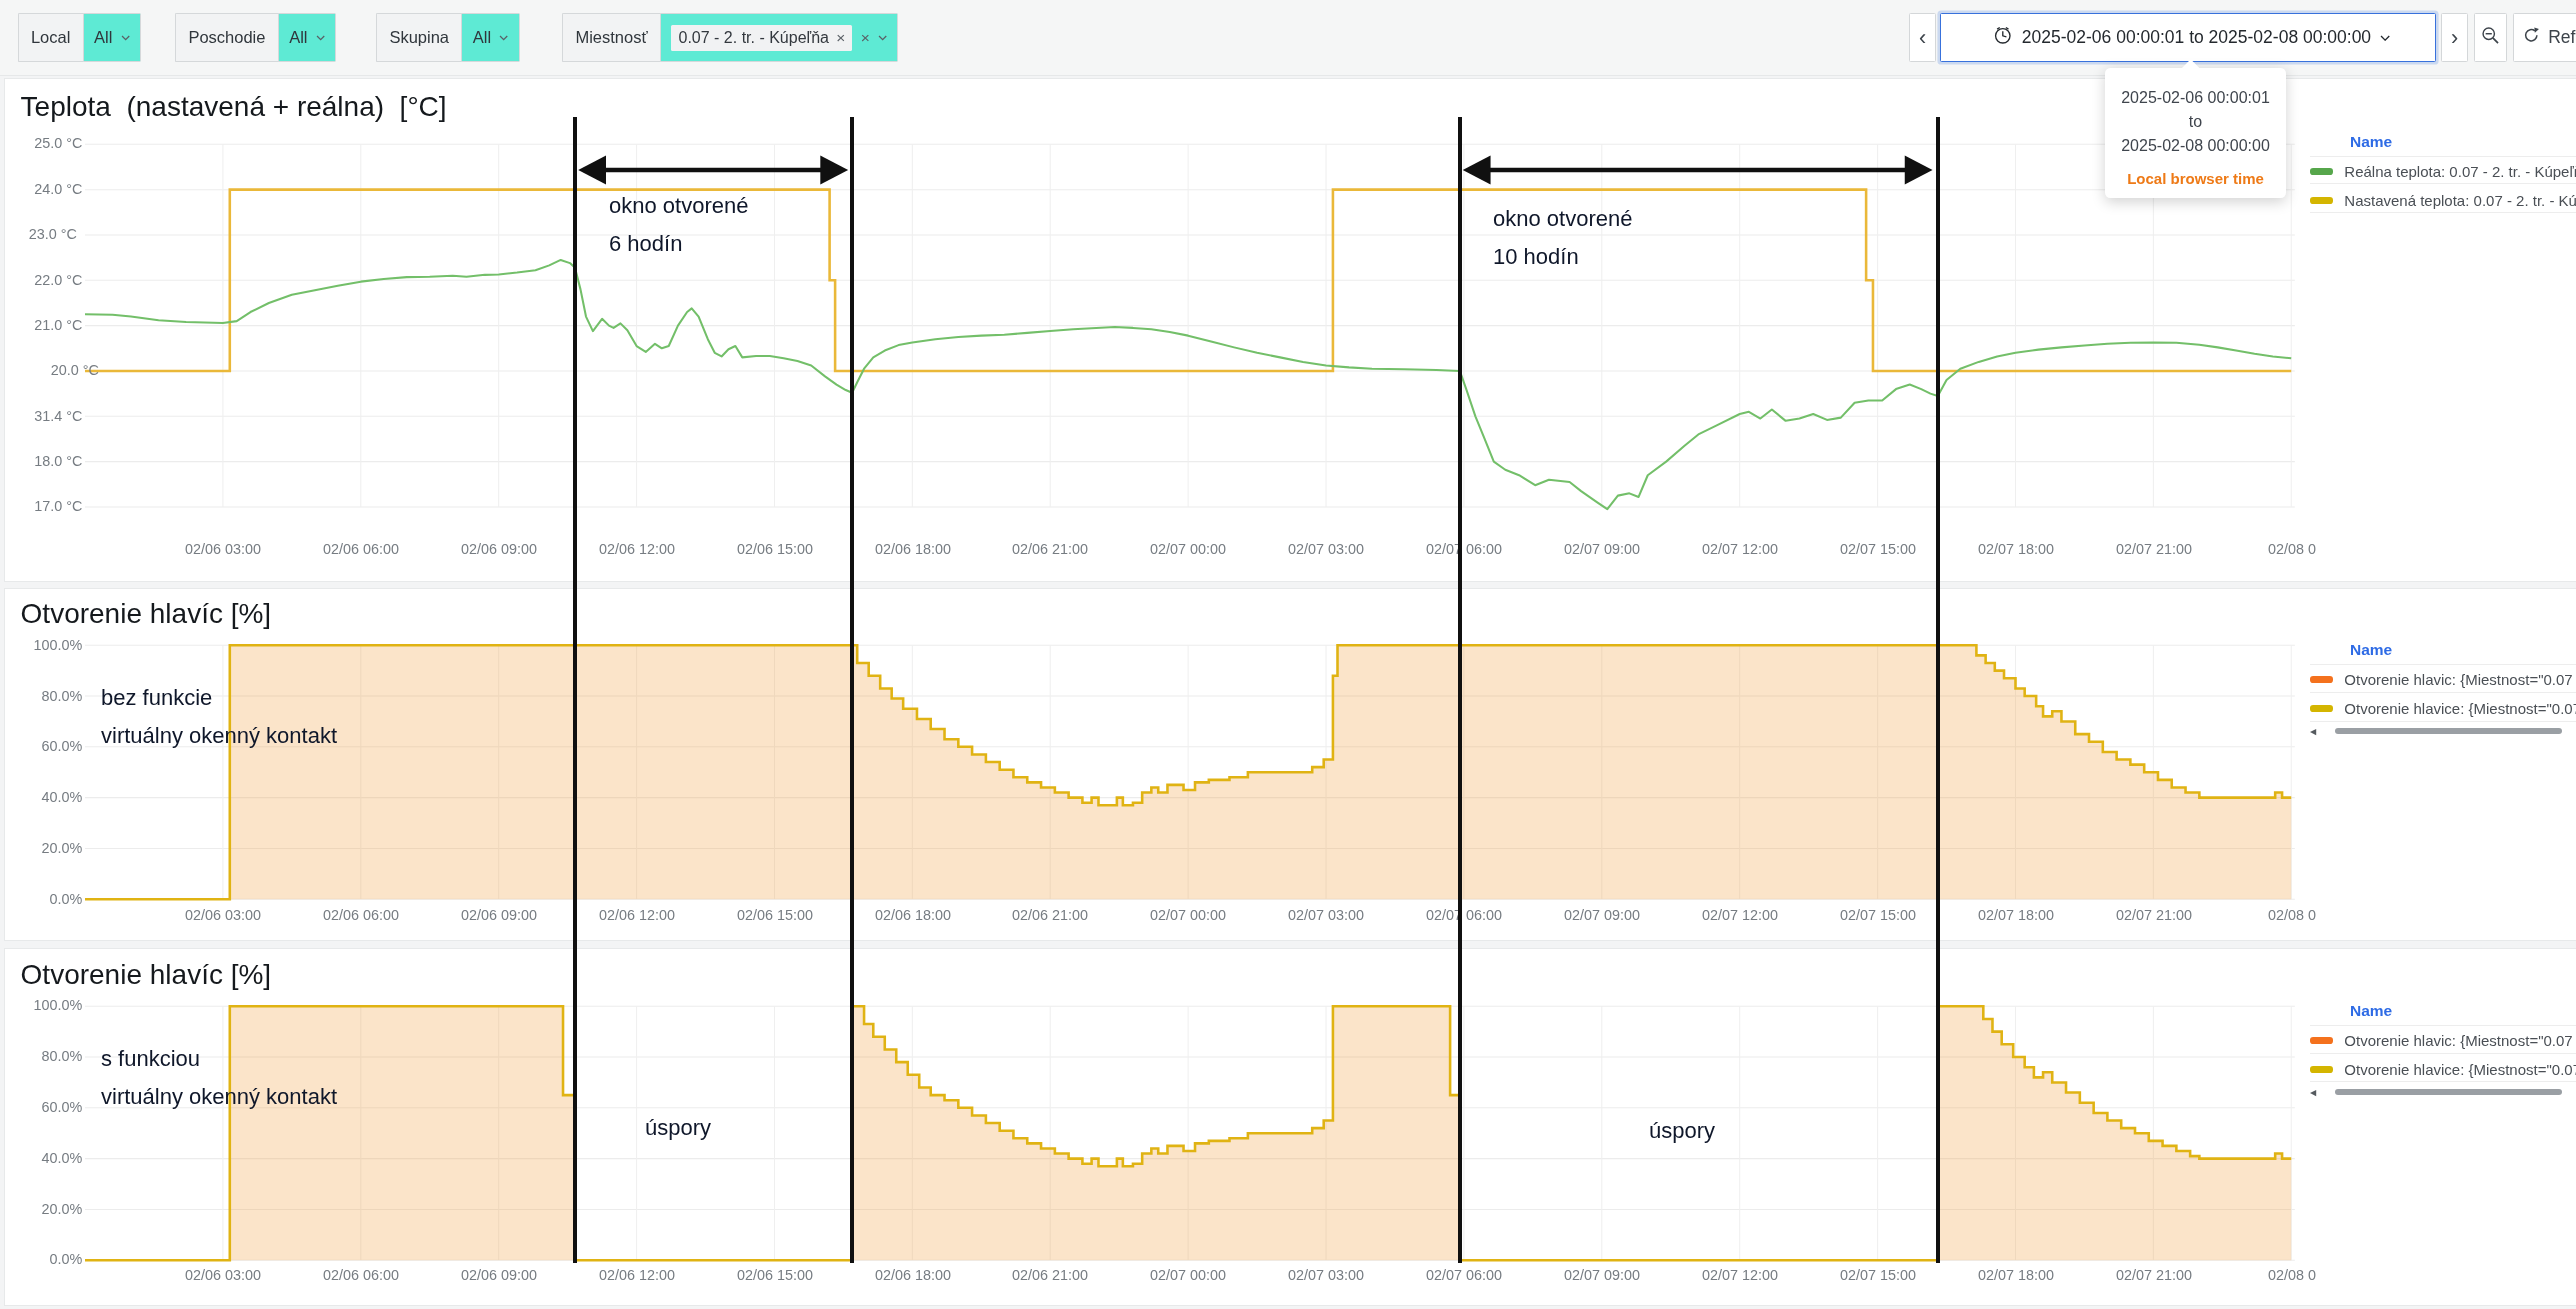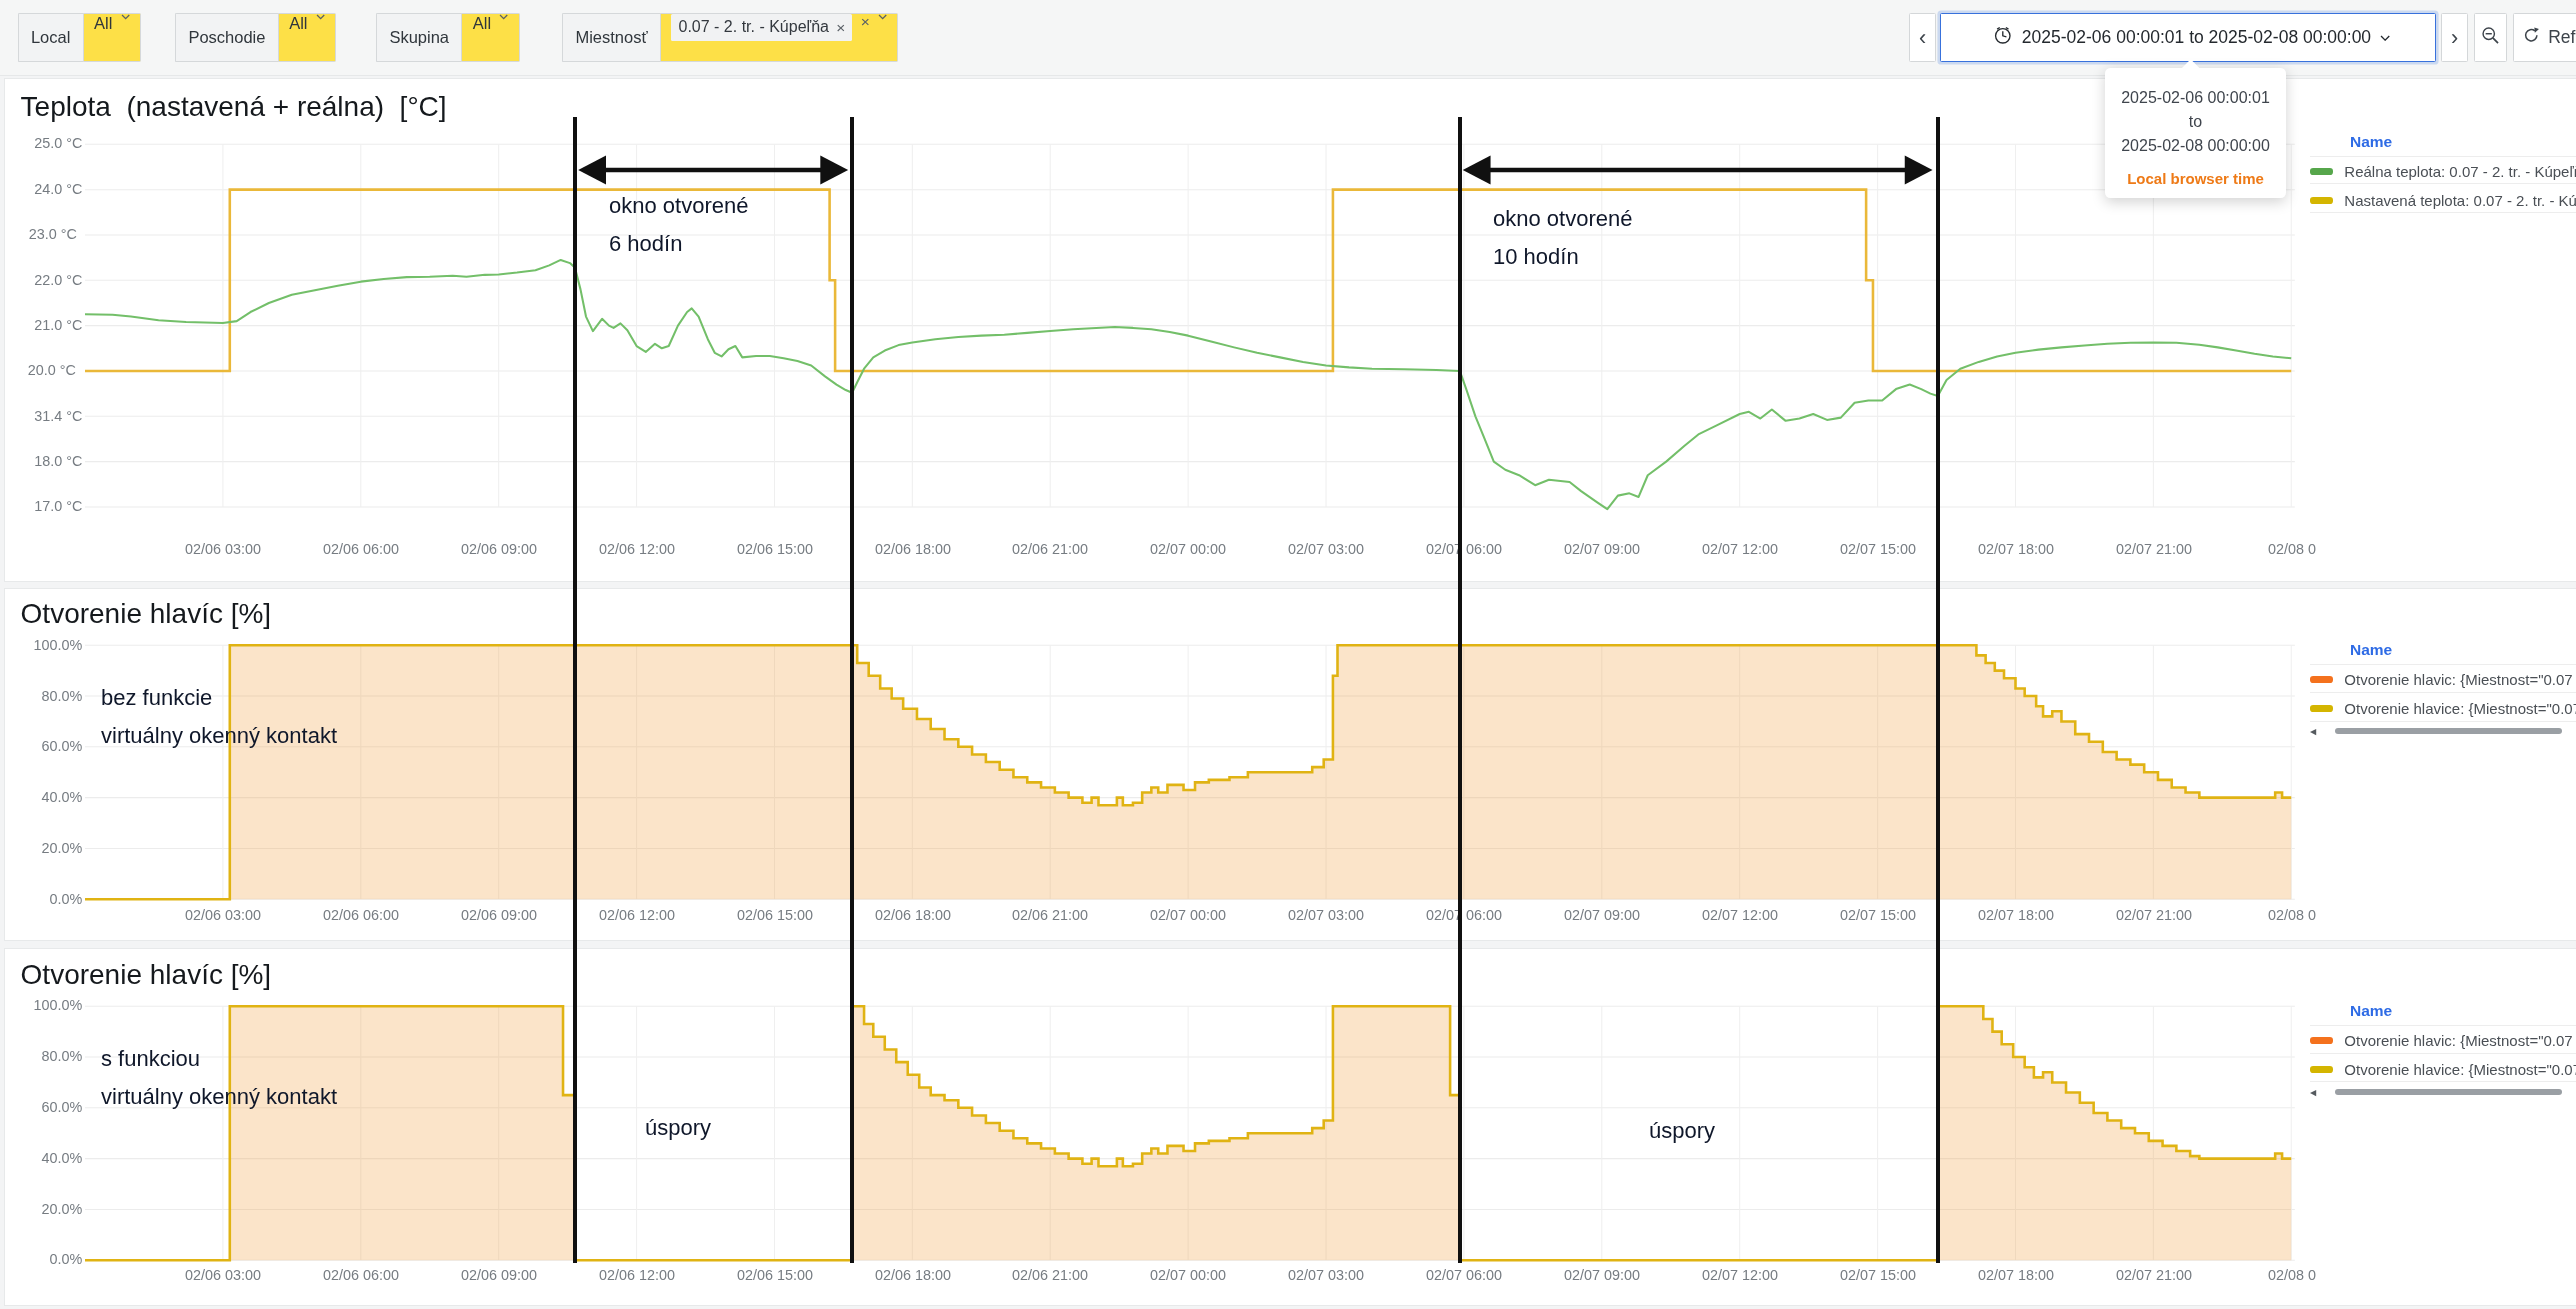--- a/index.html
+++ b/index.html
@@ -2,21 +2,21 @@
 <html style="font-size:8.2px"><head>
 <meta charset="utf-8">
 <style>
   html,body{margin:0;padding:0;width:2689px;height:1309px;overflow:hidden;
     background:#f3f4f5;font-family:"Liberation Sans",sans-serif;position:relative;}
   *{box-sizing:border-box;}
   
   #toolbar{position:absolute;left:0;top:0;width:2689px;height:76px;background:#f5f6f6;border-bottom:0.5px solid #e6e8e9;z-index:5;}
   .filter{position:absolute;top:13.4px;height:49px;display:flex;align-items:stretch;font-size:16.5px;color:#30363c;}
   .filter .flabel{background:#f2f3f4;border:0.5px solid #d5d8da;border-right:none;display:flex;align-items:center;padding:0 12.4px;border-radius:1.5px 0 0 1.5px;}
-  .filter .fvalue{background:#fde047;border:0.5px solid #d5d8da;display:flex;align-items:flex-start;gap:8.2px;padding:0 10.3px;border-radius:0 1.5px 1.5px 0;}
+  .filter .fvalue{background:#5eead4;border:0.5px solid #d5d8da;display:flex;align-items:center;gap:8.2px;padding:0 10.3px;border-radius:0 1.5px 1.5px 0;}
   .chip{background:#f1f2f3;border-radius:1.5px;padding:4.1px 7.2px;display:flex;align-items:center;gap:7.2px;font-size:16px;color:#33383e;}
   .xglyph{color:#5a6066;font-size:15.5px;line-height:1;}
   .caret svg{display:block;}
   .btn{position:absolute;top:13.4px;height:49px;background:#fff;border:0.5px solid #d4d7d9;border-radius:1.5px;display:flex;align-items:center;justify-content:center;color:#3d444b;font-size:17.5px;}
   #time-picker{border:1.5px solid #3871dc;box-shadow:0 0 0 2.6px rgba(56,113,220,0.22);gap:9.3px;padding:0 12.4px;font-size:17.5px;color:#24292e;}
   #refresh-btn{gap:8.2px;padding:0 11.3px;border-radius:1.5px 0 0 1.5px;}
   
   #tooltip{position:absolute;left:2105px;top:68px;width:181px;height:130px;background:#fff;border-radius:5.2px;
     box-shadow:0 3.1px 13.4px rgba(0,0,0,0.18);z-index:9;display:flex;flex-direction:column;align-items:center;padding-top:17.5px;font-size:16px;color:#3f454d;}
   #tooltip .tline{margin:3.1px 0;}
@@ -320,21 +320,21 @@
   <div class="tline">to</div>
   <div class="tline">2025-02-08 00:00:00</div>
   <div class="note">Local browser time</div>
 </div>
 
 <div class="ticklab ylab" style="left: 10.3px; top: 135px; width: 72px;">25.0 °C</div>
 <div class="ticklab ylab" style="left: 10.3px; top: 181px; width: 72px;">24.0 °C</div>
 <div class="ticklab ylab" style="left: 5px; top: 226px; width: 72px;">23.0 °C</div>
 <div class="ticklab ylab" style="left: 10.3px; top: 272px; width: 72px;">22.0 °C</div>
 <div class="ticklab ylab" style="left: 10.3px; top: 317px; width: 72px;">21.0 °C</div>
-<div class="ticklab ylab" style="left: 4px; top: 362px; width: 72px;">20.0 °C</div>
+<div class="ticklab ylab" style="left: 27px; top: 362px; width: 72px;">20.0 °C</div>
 <div class="ticklab ylab" style="left: 10.3px; top: 408px; width: 72px;">31.4 °C</div>
 <div class="ticklab ylab" style="left: 10.3px; top: 453px; width: 72px;">18.0 °C</div>
 <div class="ticklab ylab" style="left: 10.3px; top: 498px; width: 72px;">17.0 °C</div>
 <div class="ticklab xlab" style="left: 156px; top: 541px; width: 134px;">02/06 03:00</div>
 <div class="ticklab xlab" style="left: 294px; top: 541px; width: 134px;">02/06 06:00</div>
 <div class="ticklab xlab" style="left: 432px; top: 541px; width: 134px;">02/06 09:00</div>
 <div class="ticklab xlab" style="left: 570px; top: 541px; width: 134px;">02/06 12:00</div>
 <div class="ticklab xlab" style="left: 708px; top: 541px; width: 134px;">02/06 15:00</div>
 <div class="ticklab xlab" style="left: 846px; top: 541px; width: 134px;">02/06 18:00</div>
 <div class="ticklab xlab" style="left: 983px; top: 541px; width: 134px;">02/06 21:00</div>

